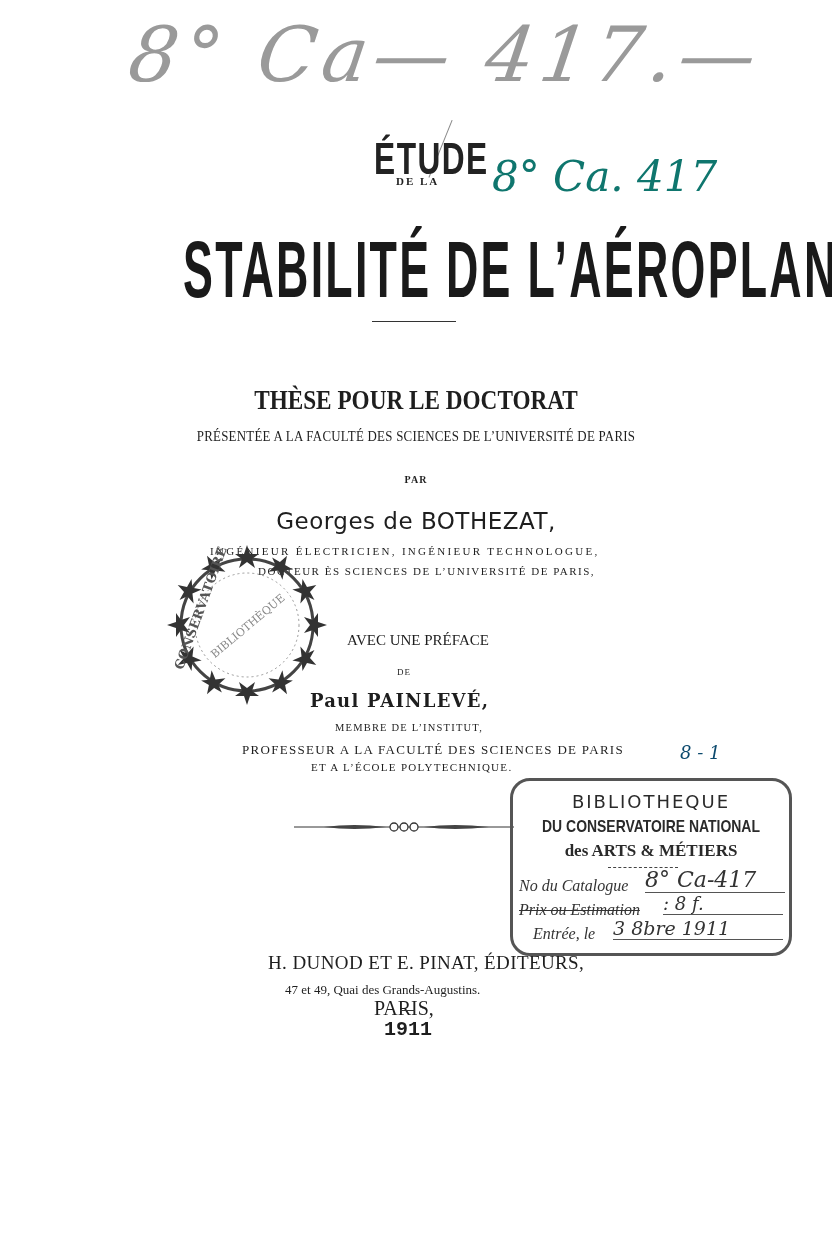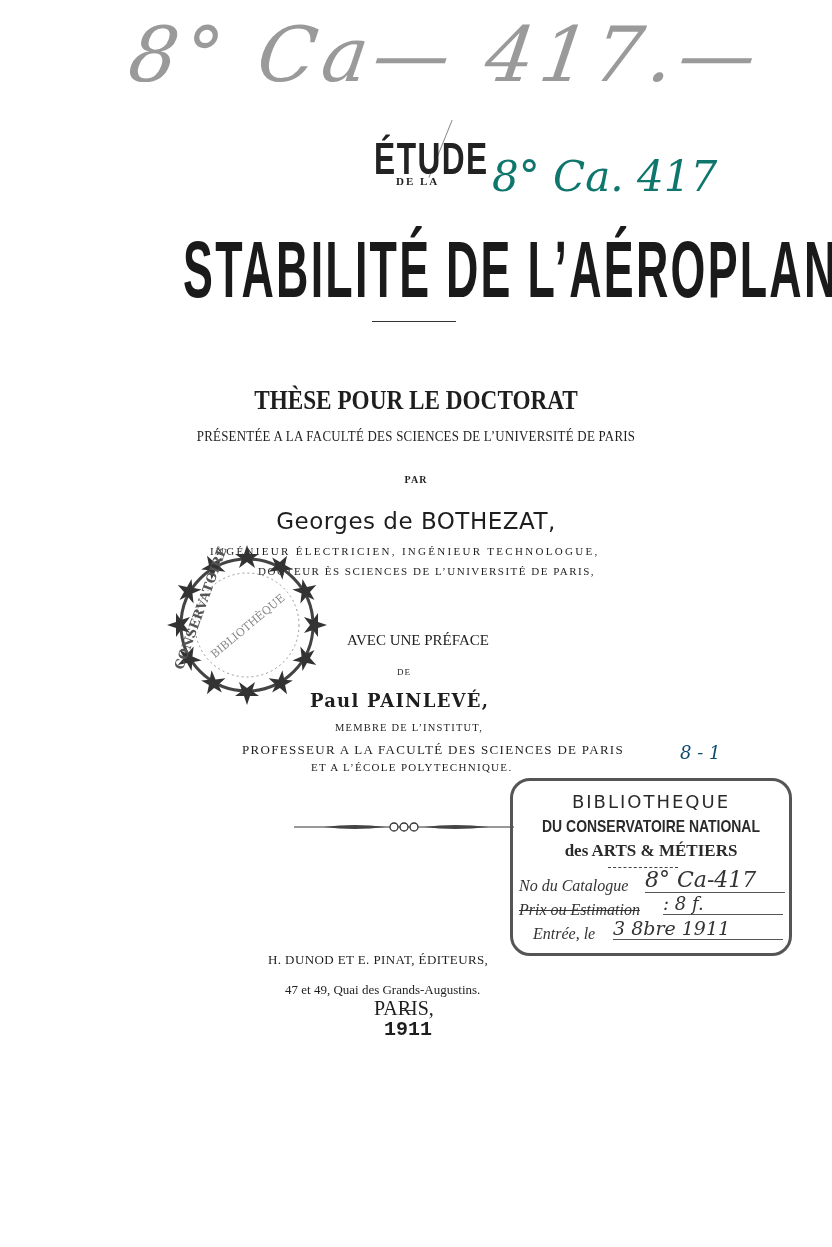--- a/index.html
+++ b/index.html
@@ -31,21 +31,21 @@
   .preface { top: 632px; font-size: 15px; left: 336px; margin-left: 11px; }
   .de { top: 667px; font-size: 9px; left: 397px; letter-spacing: 1px; text-align: center; }
   .painleve { top: 690px; font-size: 18px; font-weight: bold; font-family: "DejaVu Serif", serif; left: 310px; letter-spacing: 1.2px; }
   .membre { top: 722px; font-size: 10.5px; letter-spacing: 1.2px; left: 335px; }
   .professeur { top: 742px; font-size: 13px; letter-spacing: 1.3px; left: 242px; text-align: right; }
   .ecole { top: 761px; font-size: 11px; letter-spacing: 1.3px; left: 311px; }
 
   .ornament { left: 294px; top: 820px; width: 220px; height: 14px; }
 
   .paris { top: 964px; left: 374px; font-size: 20px; margin-top: 33px; }
-  .dunod { top: 952px; left: 268px; font-size: 13px; letter-spacing: 0.4px; }
+  .dunod { top: 952px; left: 268px; font-size: 19px; letter-spacing: 0.4px; }
   .address { top: 982px; left: 285px; font-size: 13px; }
   .dash-small { top: 1010px; left: 400px; width: 15px; border-top: 1.5px solid #333; }
   .year { top: 1018px; left: 384px; font-size: 20px; font-weight: bold; font-family: "Liberation Mono", monospace; }
 
   .stamp-seal { left: 162px; top: 540px; width: 170px; height: 170px; }
 
   .library-stamp {
     left: 510px; top: 778px; width: 282px; height: 178px;
     border: 3px solid #555; border-radius: 20px; box-sizing: border-box;
   }

